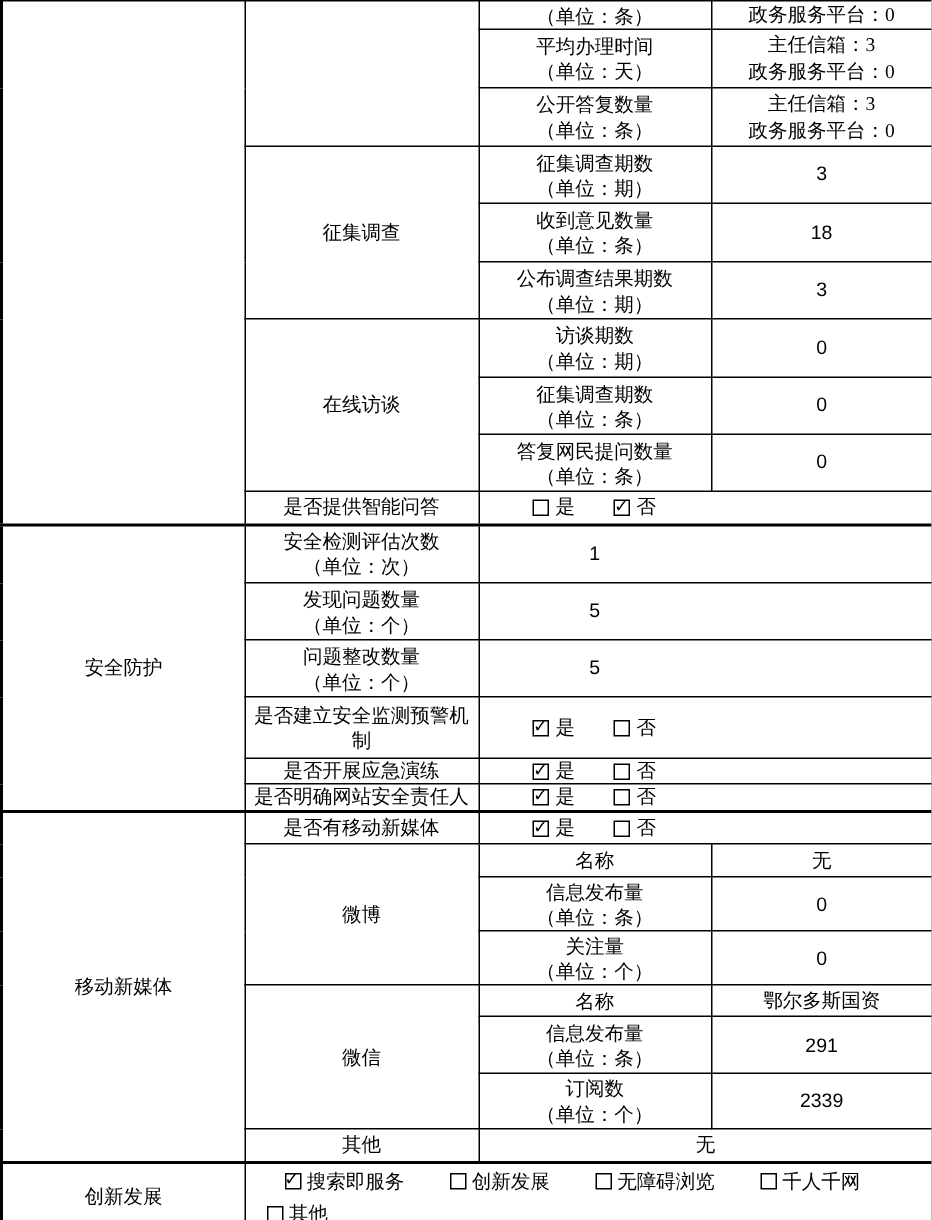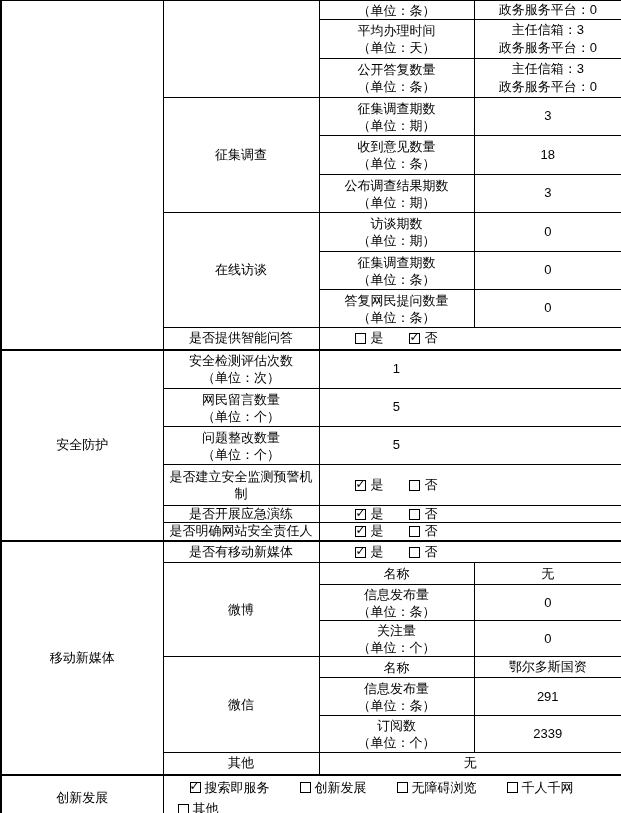--- a/index.html
+++ b/index.html
@@ -18,21 +18,21 @@
     border:1px solid #000;
     padding:0;
     vertical-align:middle;
     text-align:center;
     line-height:1.25;
     overflow:hidden;
     background:#fff;
   }
   tr.sec td{border-top:2px solid #000;}
   td.l{text-align:left;padding-left:12px;}
-  .vlines div{line-height:18px;}
+  .vlines div{line-height:18px;font-family:Liberation Serif, serif;}
   .m div{line-height:17px;}
   
   .half{width:51%;text-align:center;}
   .cbrow{display:flex;justify-content:center;align-items:center;gap:26px;}
   .cbitem{display:inline-flex;align-items:center;white-space:nowrap;}
   .cb{
     display:inline-block;width:11px;height:11px;
     border:1px solid #000;box-sizing:border-box;
     position:relative;margin-right:4px;background:#fff;flex:0 0 auto;
   }
@@ -156,21 +156,21 @@
     <td class="m">
       <div>安全检测评估次数</div>
       <div>（单位：次）</div>
     </td>
     <td colspan="2">
       <div class="half">1</div>
     </td>
   </tr>
   <tr style="height:38px">
     <td class="m">
-      <div>网民留言数量</div>
+      <div>发现问题数量</div>
       <div>（单位：个）</div>
     </td>
     <td colspan="2">
       <div class="half">5</div>
     </td>
   </tr>
   <tr style="height:38px">
     <td class="m">
       <div>问题整改数量</div>
       <div>（单位：个）</div>

